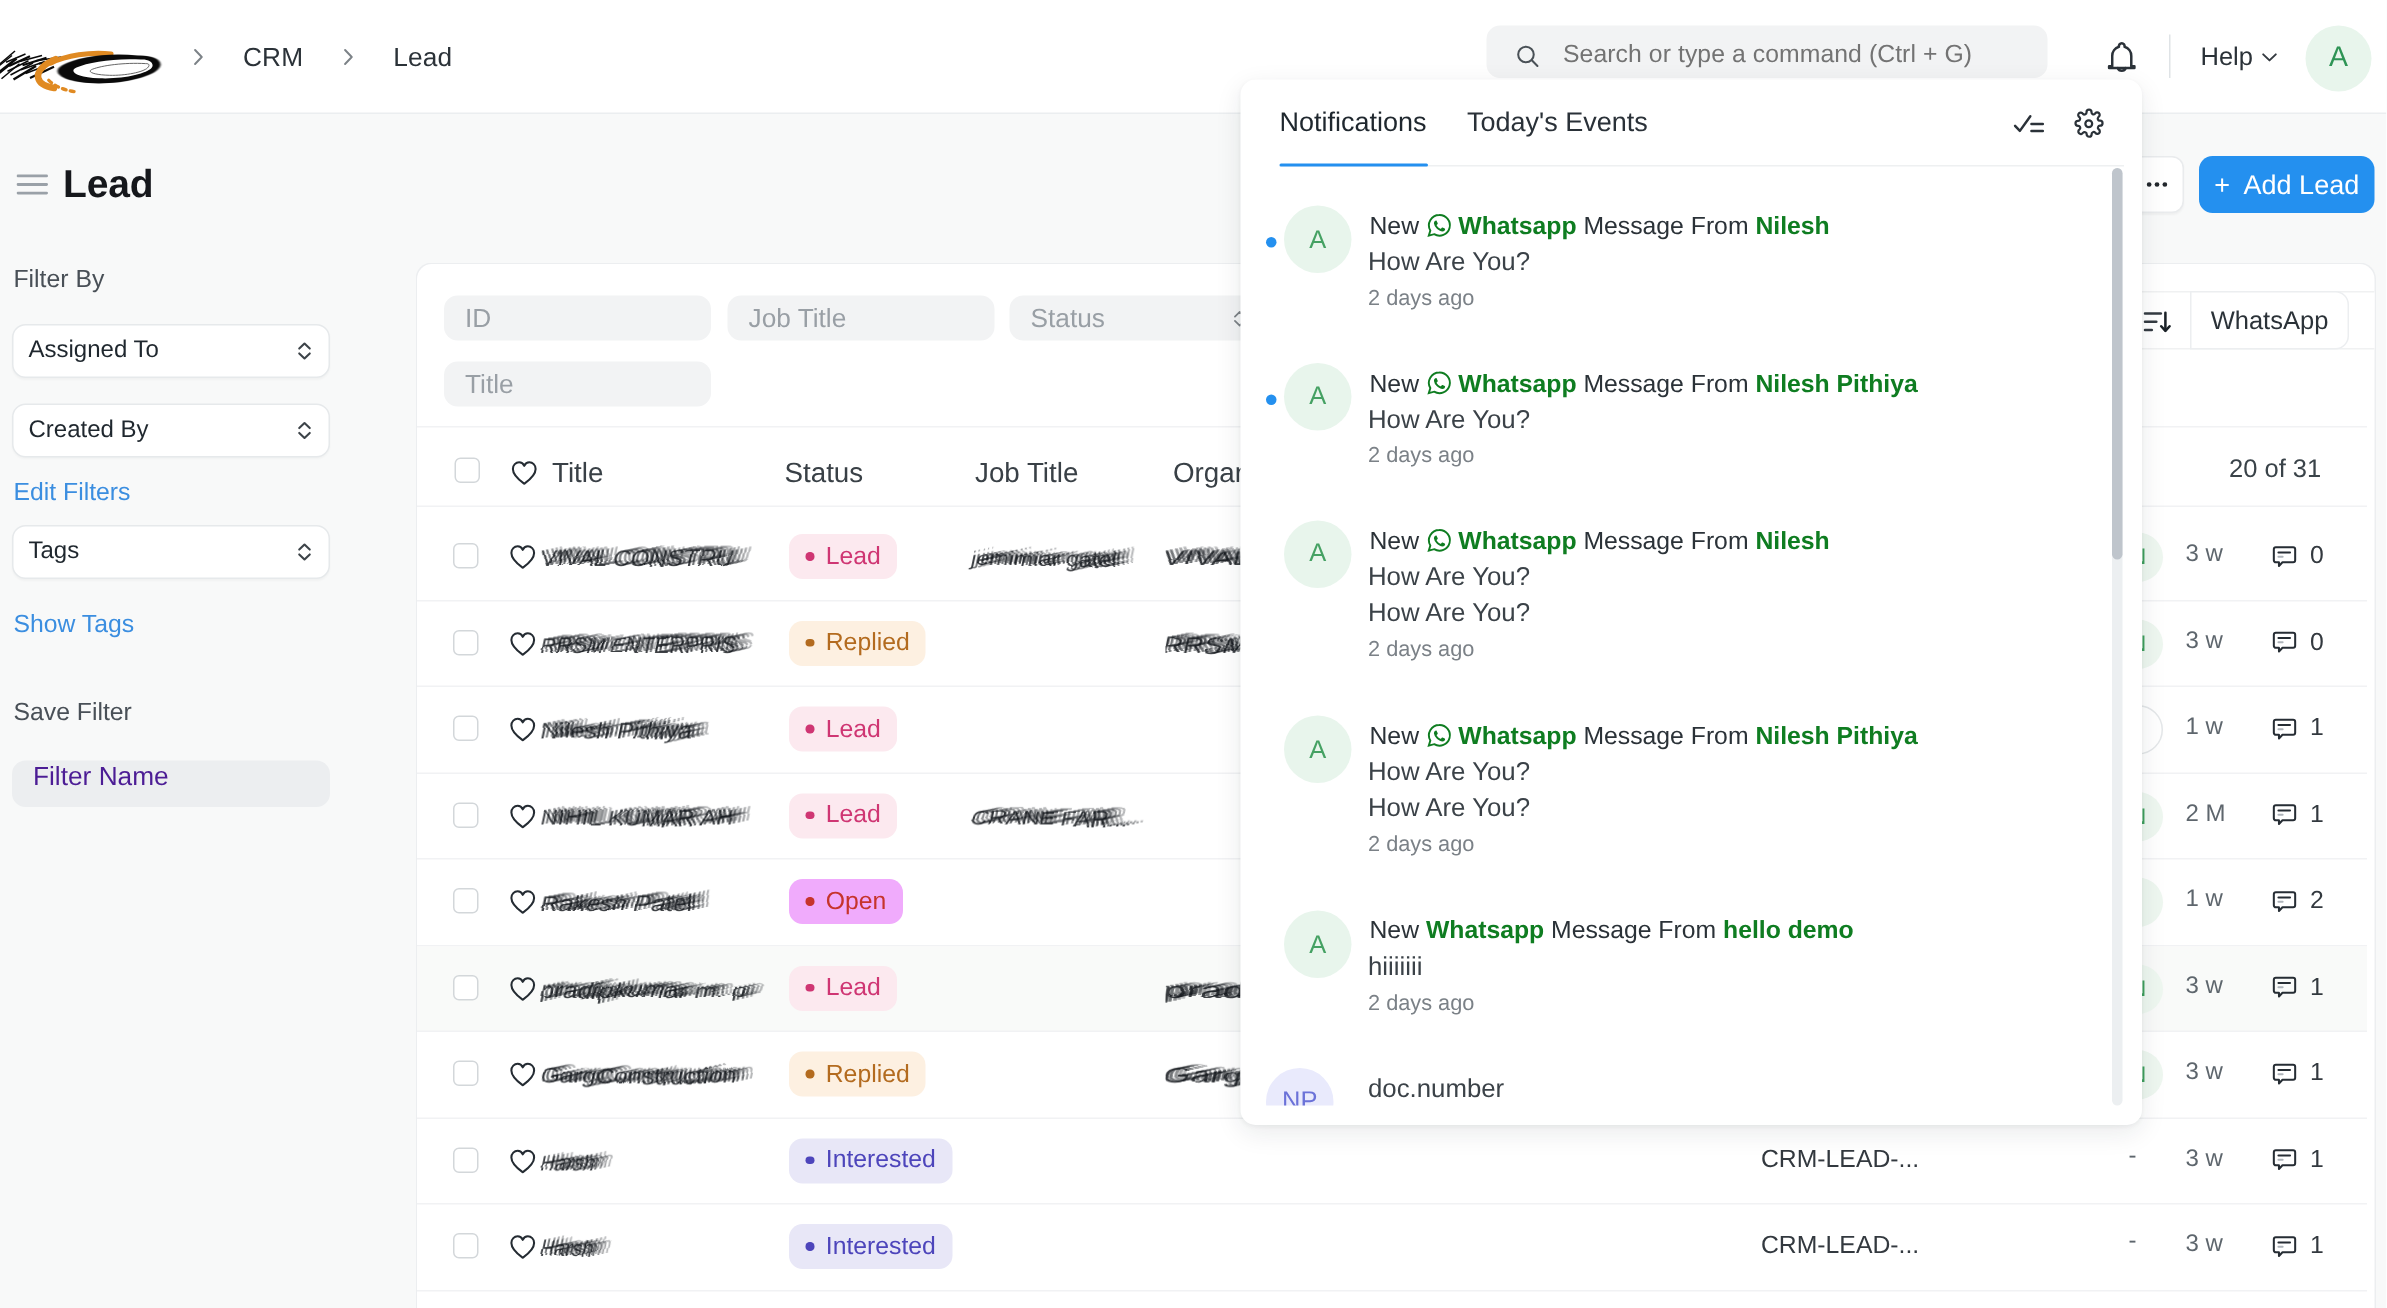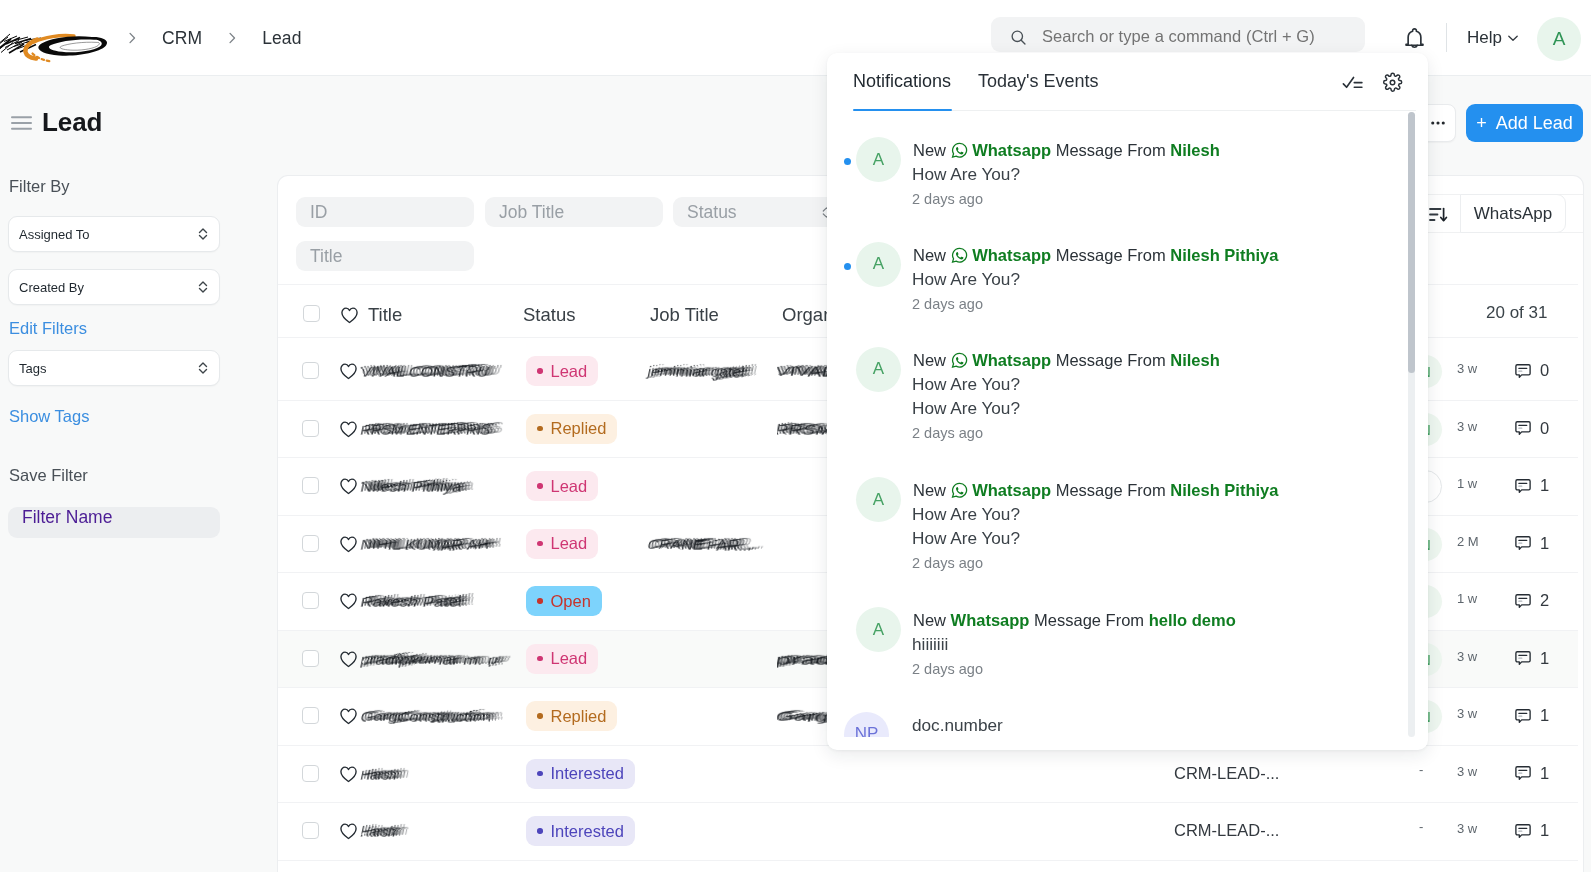--- a/index.html
+++ b/index.html
@@ -18,21 +18,21 @@
 .bellbtn{position:absolute;left:1396px;top:24px;width:36px;height:28px;display:flex;align-items:center;justify-content:center}
 .navdiv{position:absolute;left:1446px;top:23px;width:1px;height:29px;background:#dfe3e6}
 .helpbtn{position:absolute;left:1467px;top:29px;display:flex;align-items:center;gap:4px;font-size:17px;color:#2b3238;line-height:1}
 .avatar-top{position:absolute;left:1537px;top:17px;width:44px;height:44px;border-radius:50%;background:#e8f5ec;display:flex;align-items:center;justify-content:center;color:#2e9455;font-size:19px}
 
 
 .sidebar{position:absolute;left:0;top:76px;width:278px;height:796px;background:#f8f9f9;padding:0}
 .pagetitle-row{position:absolute;left:11px;top:31px;display:flex;align-items:center;gap:10px}
 .pagetitle{font-size:26px;font-weight:bold;color:#16181c;letter-spacing:-.1px}
 .sblabel{position:absolute;font-size:16.5px;color:#495057;font-weight:400}
-.sbselect{position:absolute;left:8px;width:212px;height:36px;background:#fff;border:1px solid #e6e9eb;border-radius:9px;display:flex;align-items:center;padding:0 10px;font-size:13px;color:#1f272e;box-shadow:0 1px 1.5px rgba(0,0,0,.03)}
+.sbselect{position:absolute;left:8px;width:212px;height:36px;background:#fff;border:1px solid #e6e9eb;border-radius:9px;display:flex;align-items:center;padding:0 10px;font-size:16px;color:#1f272e;box-shadow:0 1px 1.5px rgba(0,0,0,.03)}
 .sblink{position:absolute;left:9px;font-size:16.5px;color:#3b8ee0;cursor:pointer}
 .sbinput{position:absolute;left:8px;width:212px;height:31px;background:#eceef0;border-radius:9px;display:flex;align-items:flex-start;padding:0 14px;font-size:17.5px;color:#4c1d95}
 
 
 .maincard{position:absolute;left:277px;top:175px;width:1307px;height:697px;background:#fff;border-radius:11px 11px 0 0;border:1px solid #eceef0;border-bottom:none;overflow:hidden}
 .filterrow{position:absolute;left:0;top:0;width:1300px;height:109px;border-bottom:1px solid #f1f2f4}
 .fchip{position:absolute;height:30px;background:#f2f3f4;border-radius:9px;display:flex;align-items:center;padding:0 14px;font-size:17.5px;color:#999fa5}
 .fchip .chev{margin-left:auto;color:#7c8186}
 
 .thead{position:absolute;left:0;top:109px;width:1300px;height:53px;border-bottom:1px solid #f1f2f4;display:flex;align-items:center}
@@ -40,26 +40,26 @@
 .cbx{width:17px;height:17px;border:1.4px solid #d3d7da;border-radius:4px;background:#fff}
 
 .trow{position:absolute;left:0;width:1300px;height:57.5px;border-bottom:1px solid #f1f2f4;display:flex;align-items:center}
 .trow.hl{background:#f9faf9}
 .badge{position:absolute;height:30px;border-radius:9px;display:flex;align-items:center;gap:8px;padding:0 11px;font-size:16.5px}
 .badge .dot{width:5.5px;height:5.5px;border-radius:50%;flex:none}
 .b-lead{background:#fce9ef;color:#cf3673}
 .b-lead .dot{background:#cf3673}
 .b-replied{background:#fdf0e1;color:#b36b1f}
 .b-replied .dot{background:#b36b1f}
-.b-open{background:#7dd3fc;color:#c6342c}
+.b-open{background:#f0abfc;color:#c6342c}
 .b-open .dot{background:#c6342c}
 .b-interested{background:#e8e7f7;color:#4d45bb}
 .b-interested .dot{background:#4d45bb}
 .cellv{position:absolute;font-size:16.5px;color:#33393f}
-.cellmuted{position:absolute;font-size:13px;color:#5e666d}
+.cellmuted{position:absolute;font-size:16px;color:#5e666d}
 .cmt{position:absolute;display:flex;align-items:center;gap:8px;font-size:16.5px;color:#33393f}
 
 
 .tbbtn{position:absolute;background:#fff;border:1px solid #e9ebed;border-radius:8px;display:flex;align-items:center;justify-content:center;box-shadow:0 1px 1.5px rgba(0,0,0,.04)}
 .addlead{position:absolute;left:1466px;top:104px;width:117px;height:38px;background:#2490ef;border-radius:9px;color:#fff;font-size:18px;display:flex;align-items:center;justify-content:center;gap:9px}
 .countlbl{position:absolute;left:1486px;top:303px;font-size:17px;color:#3a4349}
 
 
 .cardtools{position:absolute;left:1414px;top:194px;width:169px;height:39px;display:flex;align-items:center;border-top:1px solid #f0f1f2;border-bottom:1px solid #f0f1f2;background:#fff}
 .waTab{position:absolute;left:1460px;top:194px;width:106px;height:39px;border:1px solid #eceef0;border-radius:0 9px 9px 0;display:flex;align-items:center;justify-content:center;font-size:17px;color:#2b3238;background:#fff}

